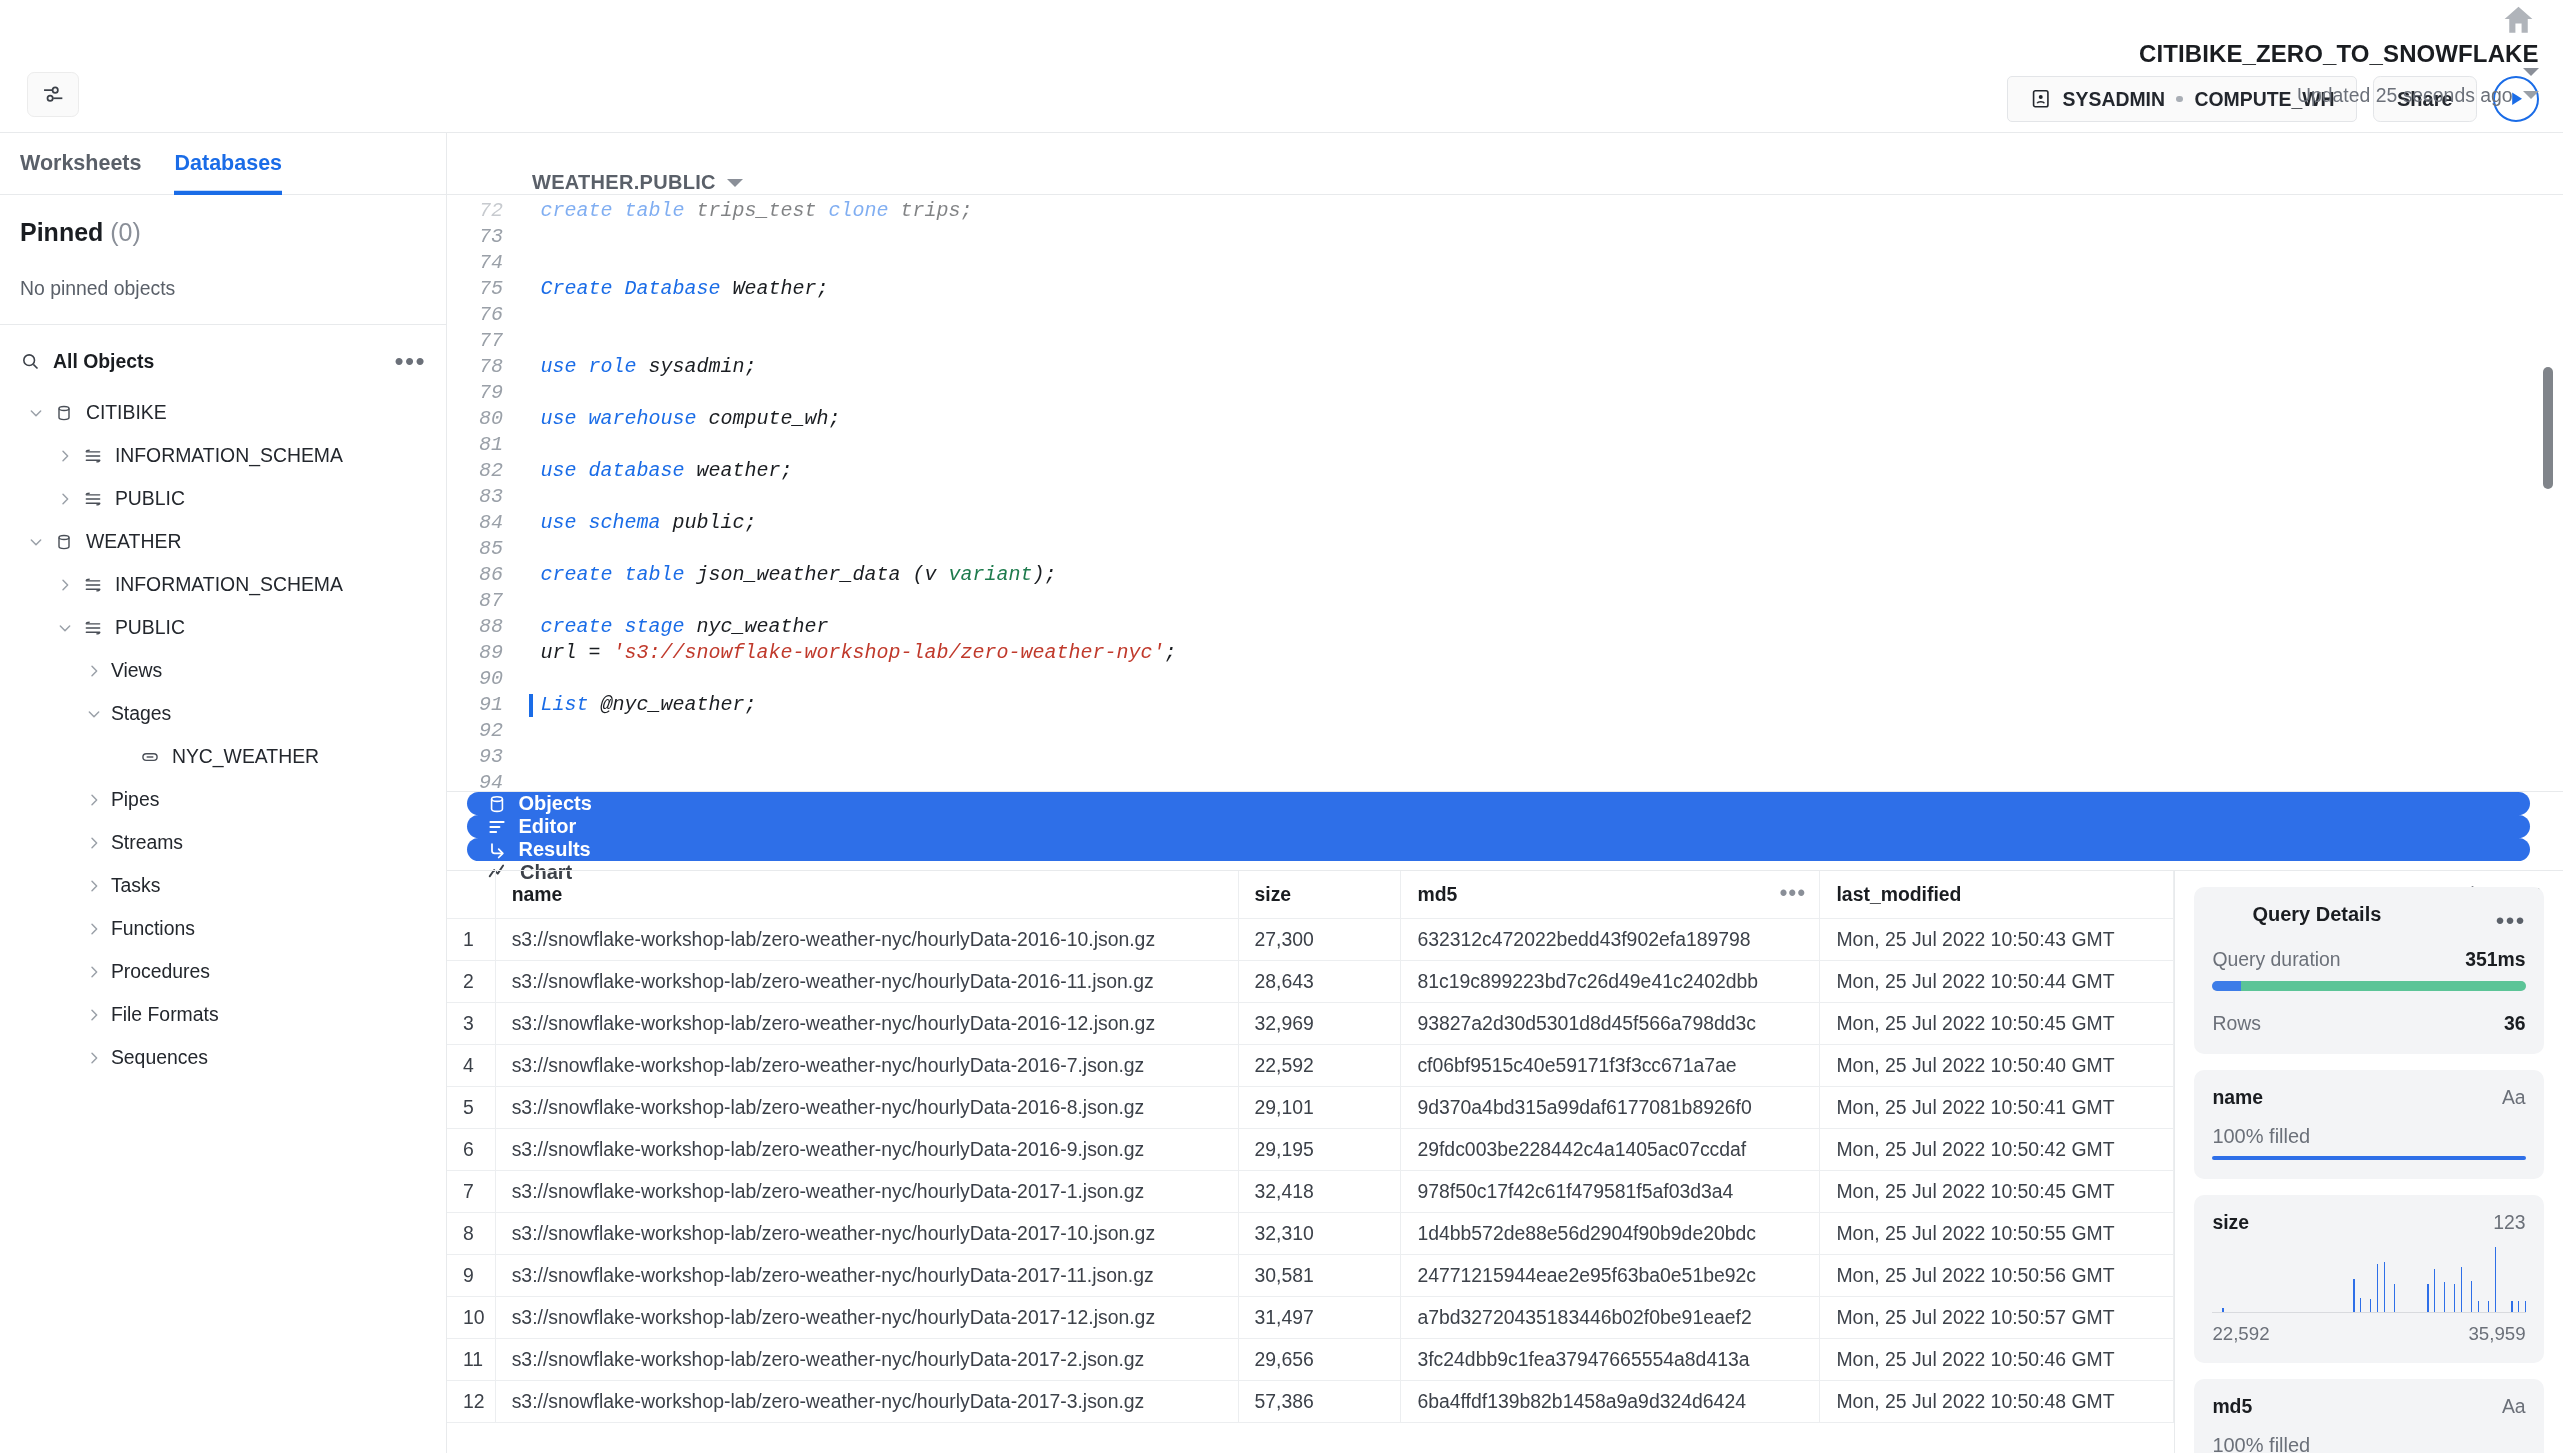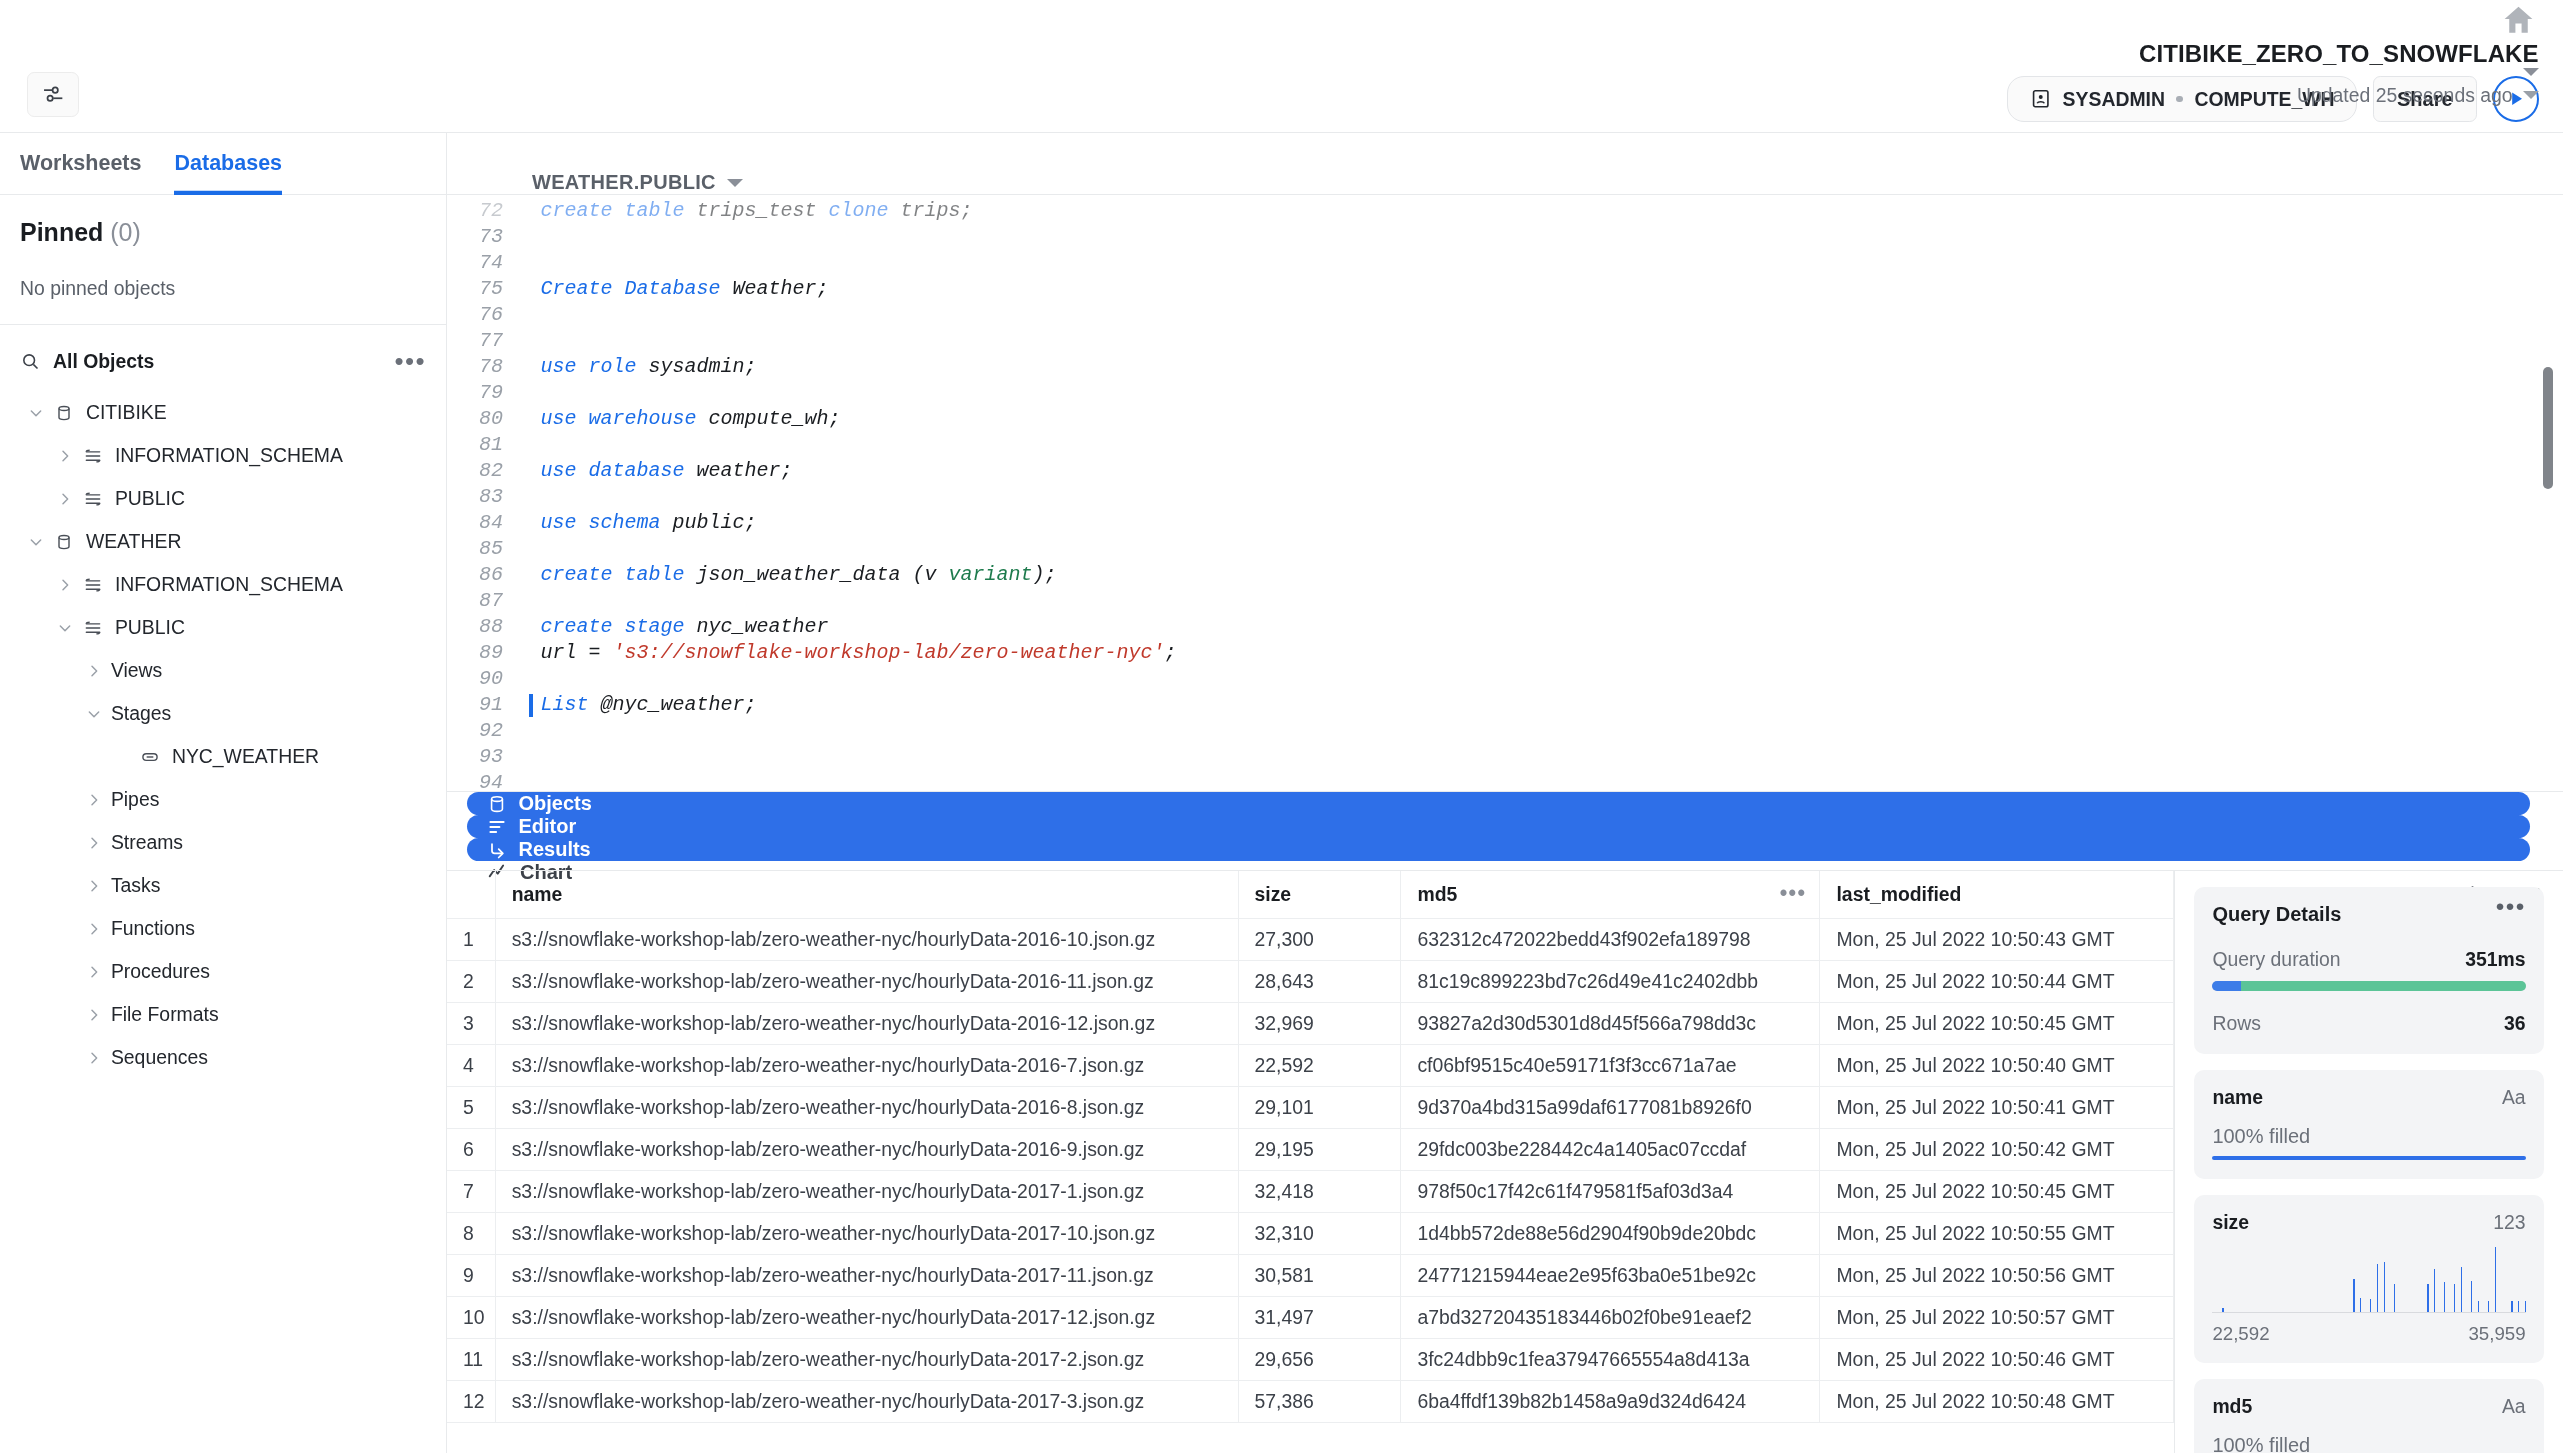--- a/index.html
+++ b/index.html
@@ -24,21 +24,21 @@
   }
   .caret-dn {
     width: 0; height: 0; margin-left: 11.5px; display:inline-block;
     border-left: 8px solid transparent; border-right: 8px solid transparent;
     border-top: 8px solid #8a8f98; vertical-align: middle;
   }
   .topright { margin-left: auto; display: flex; align-items: center; gap: 16px; }
   .pill {
     display:flex; align-items:center; gap:11.5px;
     height: 46px; padding: 0 21.5px;
-    border: 1.1px solid #e3e5e8; border-radius: 17px;
+    border: 1.1px solid #e3e5e8; border-radius: 5px;
     background: #fafafa; font-size: 19.4px; font-weight: 600; color:#23272d;
     white-space: nowrap;
   }
   .pill .dot { width:6.5px; height:6.5px; border-radius:50%; background:#a9aeb5; }
   .share-btn {
     height: 46px; padding: 0 23px; display:flex; align-items:center;
     border: 1.1px solid #e3e5e8; border-radius: 7.2px; background:#fafafa;
     font-size: 20px; font-weight: 700; color:#23272d; cursor:pointer;
   }
   .run-btn {
@@ -117,21 +117,21 @@
   .col-size { width: 159px; }
   .col-md5 { width: 409px; }
   .col-lm { width: 345px; }
   td.idx, th.idx { color:#b3b8bf; text-align:right; padding-right:10px; border-right:1.1px solid #eceef0; }
   th.num, td.num { text-align:right; }
   th.md5h { position:relative; }
   th.md5h .hdots { position:absolute; right:13px; top:50%; transform:translateY(-50%); color:#8a8f98; font-size:21.5px; letter-spacing:1.4px; line-height:7.2px; }
   
   .details { width: 388px; flex:0 0 388px; padding: 16px 18.7px; display:flex; flex-direction:column; gap:16px; overflow:hidden; }
   .card { background:#f3f4f6; border-radius:10px; padding: 16px 18.7px 18.7px 18.7px; }
-  .card-head { display:flex; align-items:flex-start; }
+  .card-head { display:flex; align-items:flex-end;margin-left:40px; }
   .card-title { font-size:20px; font-weight:700; color:#1a1d21; }
   .card-dots { margin-left:auto; color:#5a6069; font-size:24.4px; line-height:8.6px; letter-spacing:1.4px; cursor:pointer; }
   .kv { display:flex; align-items:center; font-size:19.4px; color:#6b7079; margin-top: 21.5px; }
   .kv .val { margin-left:auto; font-weight:700; color:#1a1d21; }
   .durbar { height:10px; border-radius:5px; margin-top:10px; display:flex; overflow:hidden; background:#e3e5e8; }
   .durbar .seg-blue { background:#3c7ce8; }
   .durbar .seg-green { background:#5bc497; }
   .stat-head { display:flex; align-items:baseline; }
   .stat-name { font-size:19.4px; font-weight:700; color:#1a1d21; }
   .stat-type { margin-left:auto; font-size:19.4px; color:#6b7079; }

